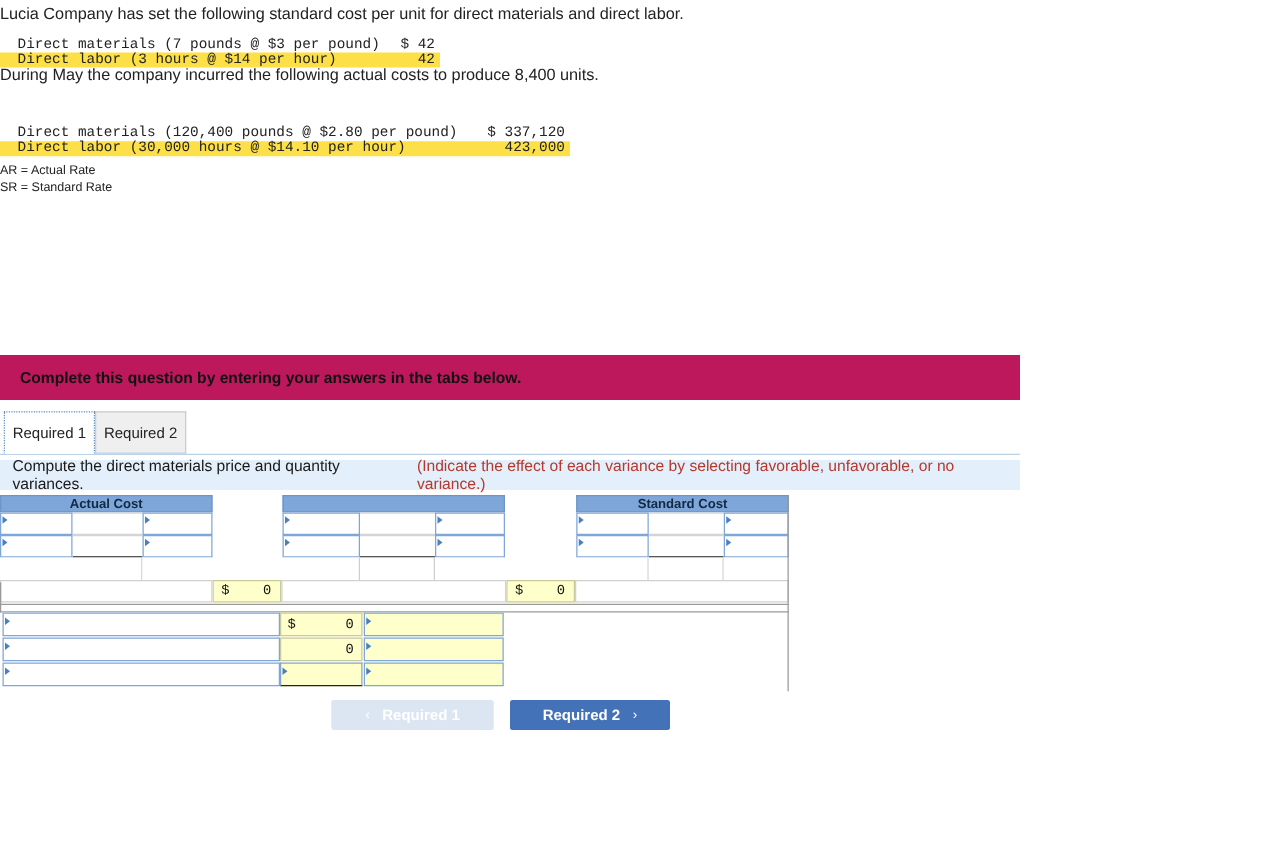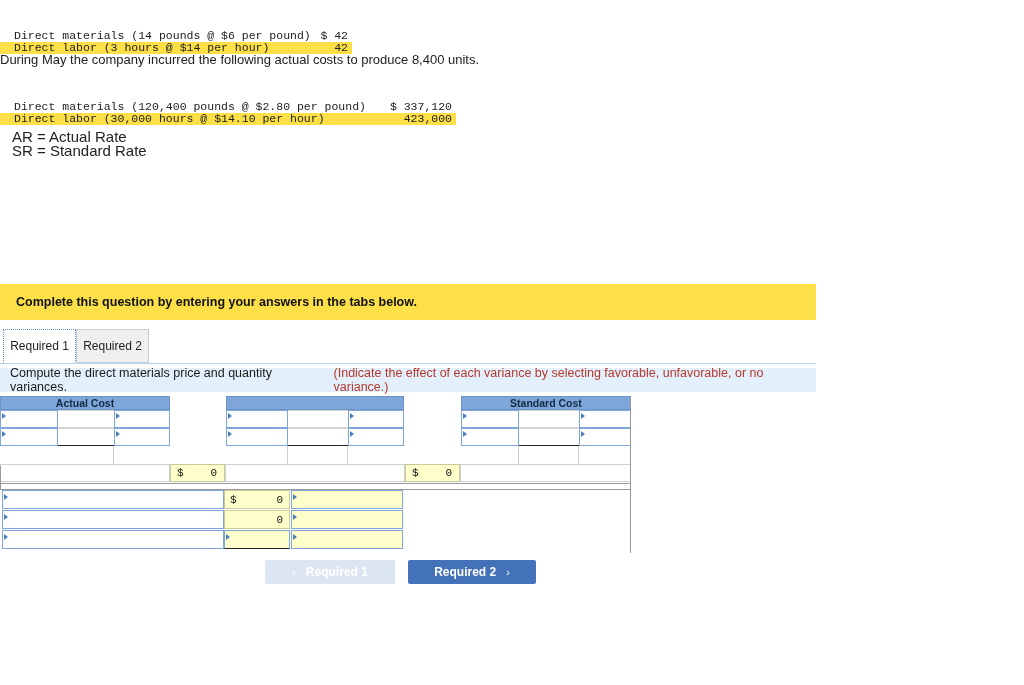--- a/index.html
+++ b/index.html
@@ -44,25 +44,24 @@
   .databox .drow.alt{background:#fde047;}
   .databox .lbl{white-space:pre;}
   .databox .amt{white-space:pre;text-align:left;padding-right:4px;}
 
   #data-standard{left:0px;top:30px;width:352px;}
   #data-actual{left:0px;top:101px;width:456px;}
 
   
   .legend{
     position:absolute;
-    font-size:15px;
+    font-size:10px;
     line-height:13.5px;
     color:#222;
     white-space:nowrap;
-    padding-left:12px;
   }
   #legend-rates{left:0px;top:130px;}
   #legend-qty{left:0px;top:170px;}
 
   
   .reqline{
     position:absolute;
     font-size:13px;
     line-height:14px;
     white-space:nowrap;
@@ -70,21 +69,21 @@
   }
   .reqline b{font-weight:bold;}
   #req-1{left:0px;top:237px;}
   #req-2{left:0px;top:251px;}
 
   
   #complete-banner{
     position:absolute;
     left:0px;top:284px;
     width:816px;height:36px;
-    background:#fde047;
+    background:#be185d;
     display:flex;align-items:center;
   }
   #complete-banner .txt{
     font-size:12.5px;font-weight:bold;color:#111;
     margin-left:16px;
   }
 
   
   #tabstrip{
     position:absolute;
@@ -289,24 +288,25 @@
   }
   .navbtn .chev{font-size:11px;font-weight:normal;}
   #btn-prev .chev{margin-right:10px;}
   #btn-next .chev{margin-left:10px;}
 </style>
 </head>
 <body>
 
 <div class="page">
 
+  <div class="para" id="intro-1">Lucia Company has set the following standard cost per unit for direct materials and direct labor.</div>
 
   <div class="databox" id="data-standard">
     <div class="drow">
-      <span class="lbl">Direct materials (14 pounds @ $6 per pound)</span>
+      <span class="lbl">Direct materials (7 pounds @ $3 per pound)</span>
       <span class="amt">$ 42</span>
     </div>
     <div class="drow alt">
       <span class="lbl">Direct labor (3 hours @ $14 per hour)</span>
       <span class="amt">42</span>
     </div>
   </div>
 
   <div class="para" id="intro-2">During May the company incurred the following actual costs to produce 8,400 units.</div>
 

